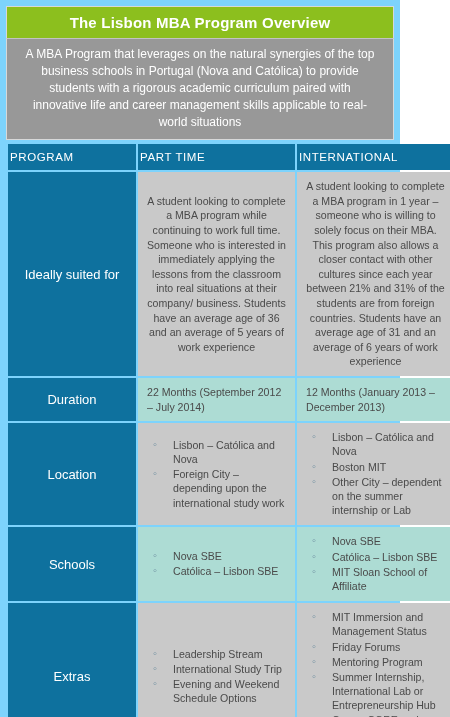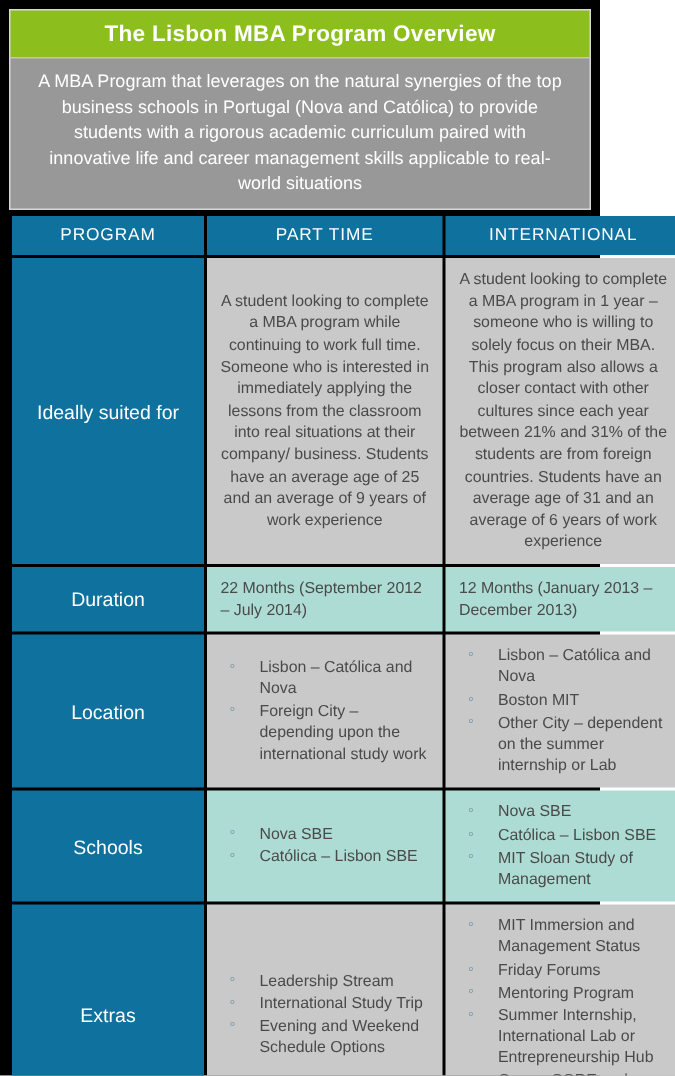--- a/index.html
+++ b/index.html
@@ -5,21 +5,21 @@
   * { margin:0; padding:0; box-sizing:border-box; }
   html, body {
     width:450px; height:717px;
     background:#ffffff;
     font-family:"Liberation Sans", sans-serif;
     overflow:hidden;
   }
   #page {
     width:400px; height:717px;
     padding:6px 6px 8px 6px;
-    background:#000000;
+    background:#7dd3fc;
     position:relative;
   }
 
   
   .title-bar {
     height:32px;
     background:#8CBF1E;
     color:#ffffff;
     display:flex; align-items:center; justify-content:center;
     font-size:15px; font-weight:bold;
@@ -53,21 +53,21 @@
   col.c-label { width:128px; }
   col.c-pt    { width:157px; }
   col.c-int   { width:157px; }
 
   
   .hdr {
     background:#0E719E;
     color:#ffffff;
     font-size:11.5px;
     letter-spacing:0.6px;
-    text-align:center;
+    text-align:left;
     height:26px;
     padding:4px 2px;
   }
 
   
   .rowlabel {
     background:#0E719E;
     color:#ffffff;
     font-size:13px;
     text-align:center;
@@ -120,21 +120,21 @@
     <tbody>
 
       <tr>
         <td class="hdr">PROGRAM</td>
         <td class="hdr">PART TIME</td>
         <td class="hdr">INTERNATIONAL</td>
       </tr>
 
       <tr>
         <td class="rowlabel">Ideally suited for</td>
-        <td class="cell gray center">A student looking to complete a MBA program while continuing to work full time. Someone who is interested in immediately applying the lessons from the classroom into real situations at their company/ business. Students have an average age of 25 and an average of 9 years of work experience</td>
+        <td class="cell gray center">A student looking to complete a MBA program while continuing to work full time. Someone who is interested in immediately applying the lessons from the classroom into real situations at their company/ business. Students have an average age of 36 and an average of 5 years of work experience</td>
         <td class="cell gray center">A student looking to complete a MBA program in 1 year – someone who is willing to solely focus on their MBA. This program also allows a closer contact with other cultures since each year between 21% and 31% of the students are from foreign countries. Students have an average age of 31 and an average of 6 years of work experience</td>
       </tr>
 
       <tr>
         <td class="rowlabel">Duration</td>
         <td class="cell teal left">22 Months (September 2012 – July 2014)</td>
         <td class="cell teal left">12 Months (January 2013 – December 2013)</td>
       </tr>
 
       <tr>
@@ -159,21 +159,21 @@
         <td class="cell teal left">
           <ul class="blist">
               <li>Nova SBE</li>
               <li>Católica – Lisbon SBE</li>
             </ul>
         </td>
         <td class="cell teal left">
           <ul class="blist">
               <li>Nova SBE</li>
               <li>Católica – Lisbon SBE</li>
-              <li>MIT Sloan Study of Management</li>
+              <li>MIT Sloan School of Affiliate</li>
             </ul>
         </td>
       </tr>
 
       <tr>
         <td class="rowlabel">Extras</td>
         <td class="cell gray left">
           <ul class="blist">
               <li>Leadership Stream</li>
               <li>International Study Trip</li>

